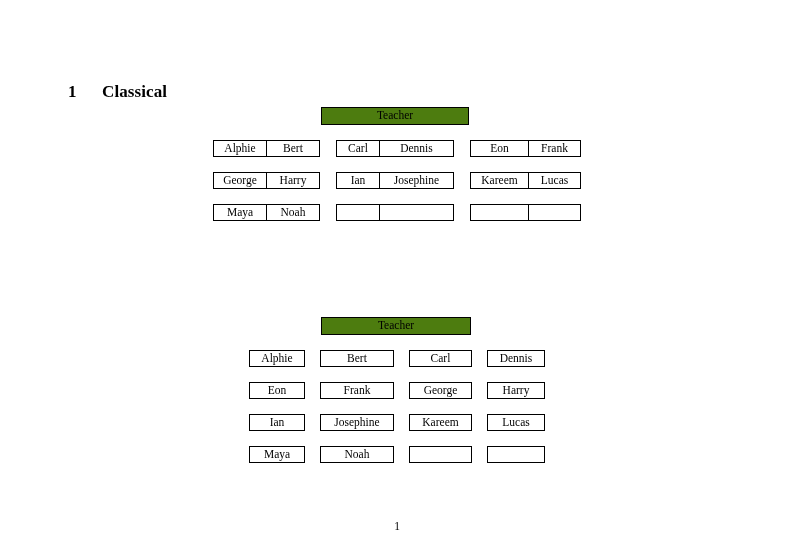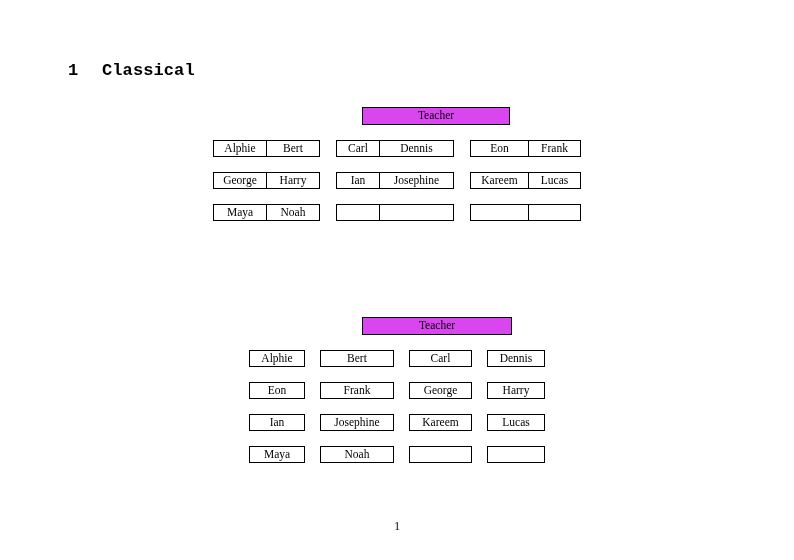--- a/index.html
+++ b/index.html
@@ -31,21 +31,21 @@
     white-space: nowrap;
   }
   .section-heading .sec-num {
     display: inline-block;
     width: 34px;
   }
   .section-heading .sec-title {
     display: inline-block;
   }
 
-  #heading-classical { top: 61px; font-family: Liberation Mono, monospace; }
+  #heading-classical { top: 82px; }
   #heading-distributed { top: 275px; }
 
   
   .node-box {
     position: absolute;
     height: 17px;
     box-sizing: border-box;
     border: 1px solid #000000;
     background: #ffffff;
     display: flex;
@@ -79,28 +79,27 @@
   .pair-box .cell.left {
     border-right: 1px solid #000000;
   }
 
   
   .teacher-box {
     position: absolute;
     height: 18px;
     box-sizing: border-box;
     border: 1px solid #000000;
-    background: #d946ef;
+    background: #4d7c0f;
     display: flex;
     align-items: center;
     justify-content: center;
     font-size: 11.5px;
     line-height: 1;
     white-space: nowrap;
-    margin-left: 41px;
   }
 
   
   #page-number {
     position: absolute;
     top: 520px;
     left: 0;
     width: 794px;
     text-align: center;
     font-size: 11.5px;

